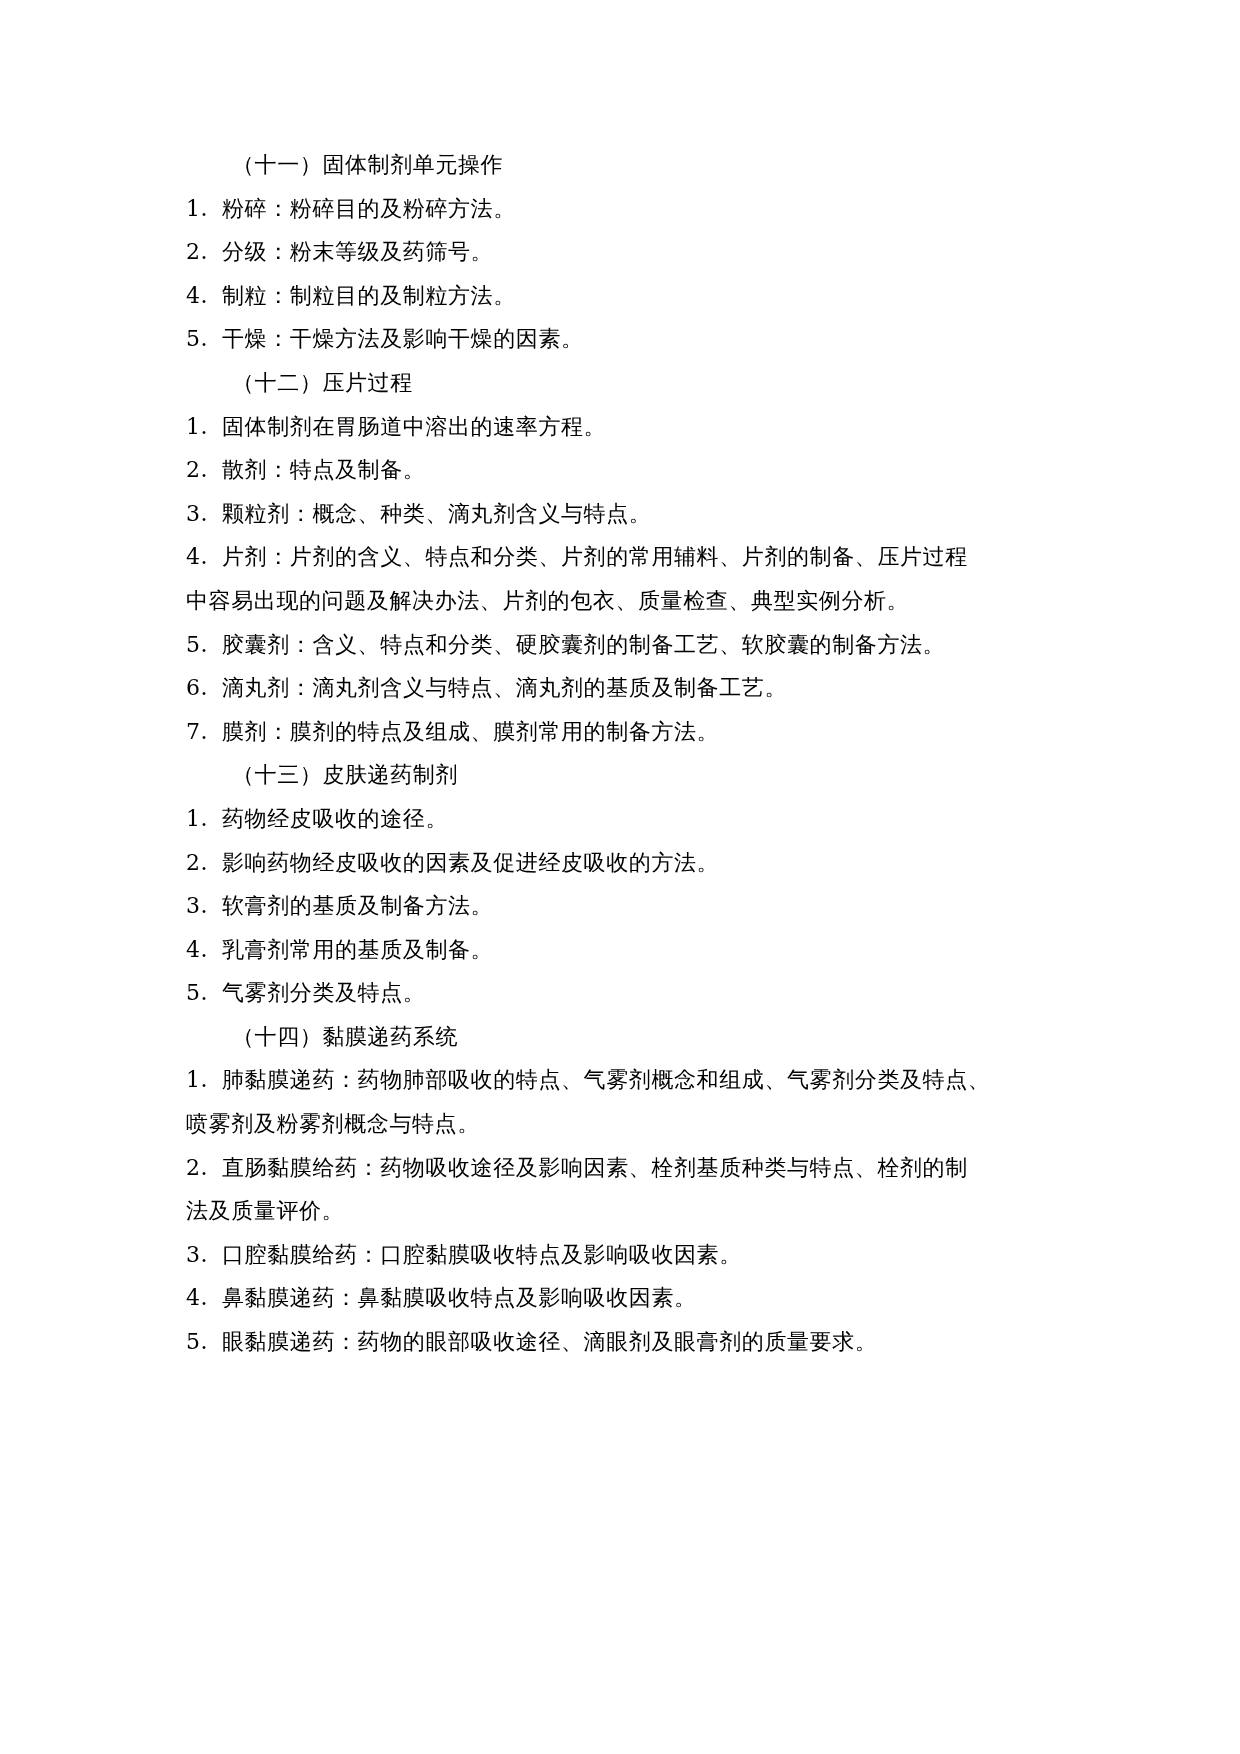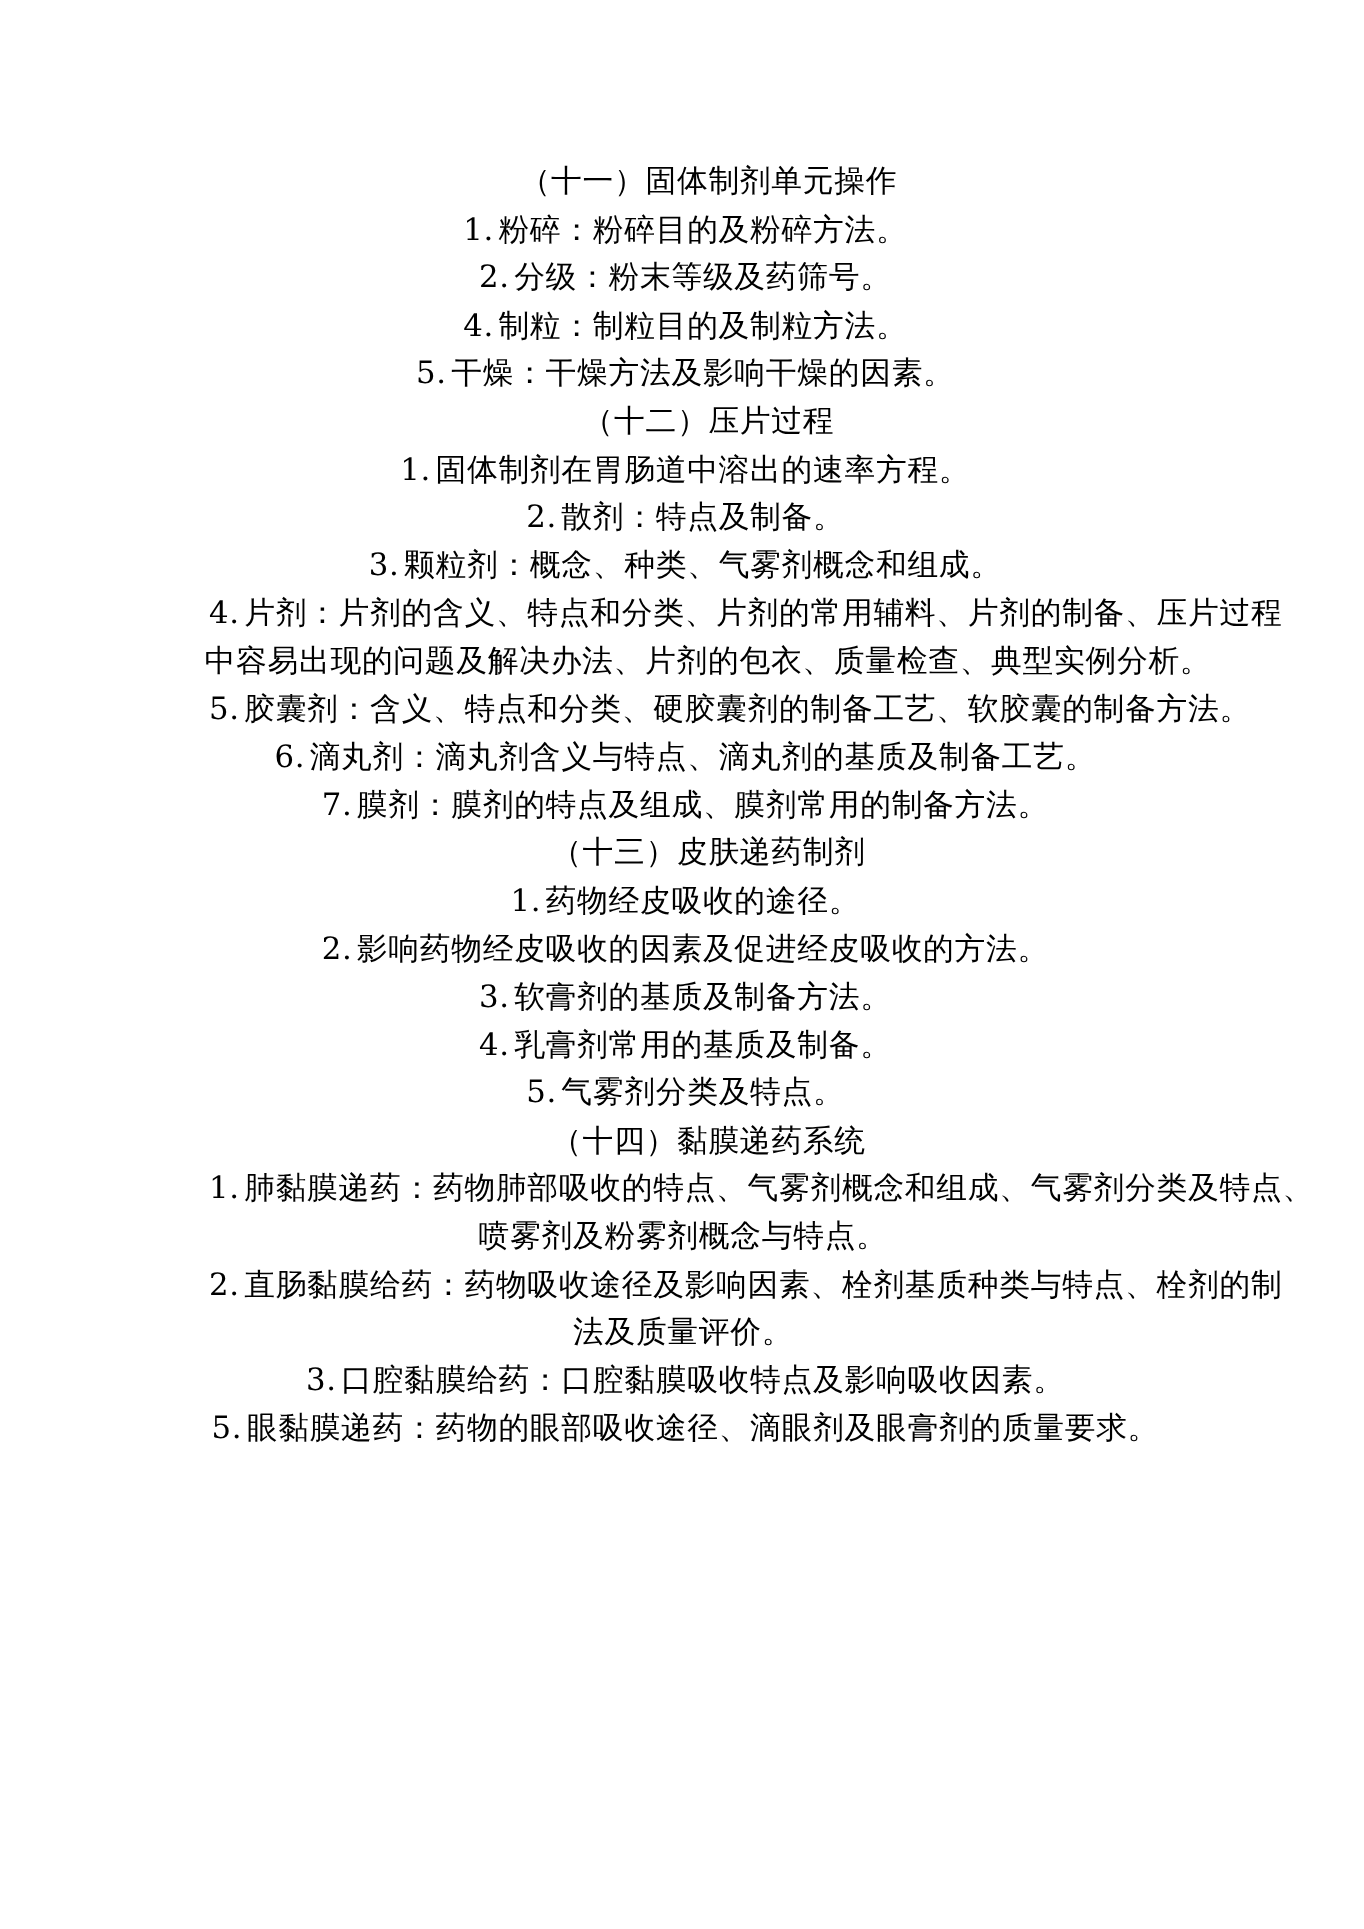--- a/index.html
+++ b/index.html
@@ -15,26 +15,25 @@
       font-family: "DejaVu Serif", "Liberation Serif", serif;
       color: #000000;
     }
     .page {
       position: absolute;
       left: 186px;
       top: 143px;
       width: 870px;
     }
     .line {
-      font-size: 28px;
+      font-size: 22px;
       line-height: 43.6px;
       height: 43.6px;
       white-space: nowrap;
       letter-spacing: 0.6px;
-      text-align: center;
     }
     .heading {
       padding-left: 46px;
     }
     .num {
       display: inline-block;
       width: 36px;
     }
   </style>
 </head>
@@ -47,21 +46,21 @@
     <div class="line"><span class="num">1.</span><span>粉碎：粉碎目的及粉碎方法。</span></div>
     <div class="line"><span class="num">2.</span><span>分级：粉末等级及药筛号。</span></div>
     <div class="line"><span class="num">4.</span><span>制粒：制粒目的及制粒方法。</span></div>
     <div class="line"><span class="num">5.</span><span>干燥：干燥方法及影响干燥的因素。</span></div>
   </div>
 
   <div class="section">
     <div class="line heading">（十二）压片过程</div>
     <div class="line"><span class="num">1.</span><span>固体制剂在胃肠道中溶出的速率方程。</span></div>
     <div class="line"><span class="num">2.</span><span>散剂：特点及制备。</span></div>
-    <div class="line"><span class="num">3.</span><span>颗粒剂：概念、种类、气雾剂概念和组成。</span></div>
+    <div class="line"><span class="num">3.</span><span>颗粒剂：概念、种类、滴丸剂含义与特点。</span></div>
     <div class="line"><span class="num">4.</span><span>片剂：片剂的含义、特点和分类、片剂的常用辅料、片剂的制备、压片过程</span></div>
     <div class="line">中容易出现的问题及解决办法、片剂的包衣、质量检查、典型实例分析。</div>
     <div class="line"><span class="num">5.</span><span>胶囊剂：含义、特点和分类、硬胶囊剂的制备工艺、软胶囊的制备方法。</span></div>
     <div class="line"><span class="num">6.</span><span>滴丸剂：滴丸剂含义与特点、滴丸剂的基质及制备工艺。</span></div>
     <div class="line"><span class="num">7.</span><span>膜剂：膜剂的特点及组成、膜剂常用的制备方法。</span></div>
   </div>
 
   <div class="section">
     <div class="line heading">（十三）皮肤递药制剂</div>
     <div class="line"><span class="num">1.</span><span>药物经皮吸收的途径。</span></div>
@@ -71,16 +70,17 @@
     <div class="line"><span class="num">5.</span><span>气雾剂分类及特点。</span></div>
   </div>
 
   <div class="section">
     <div class="line heading">（十四）黏膜递药系统</div>
     <div class="line"><span class="num">1.</span><span>肺黏膜递药：药物肺部吸收的特点、气雾剂概念和组成、气雾剂分类及特点、</span></div>
     <div class="line">喷雾剂及粉雾剂概念与特点。</div>
     <div class="line"><span class="num">2.</span><span>直肠黏膜给药：药物吸收途径及影响因素、栓剂基质种类与特点、栓剂的制</span></div>
     <div class="line">法及质量评价。</div>
     <div class="line"><span class="num">3.</span><span>口腔黏膜给药：口腔黏膜吸收特点及影响吸收因素。</span></div>
+    <div class="line"><span class="num">4.</span><span>鼻黏膜递药：鼻黏膜吸收特点及影响吸收因素。</span></div>
     <div class="line"><span class="num">5.</span><span>眼黏膜递药：药物的眼部吸收途径、滴眼剂及眼膏剂的质量要求。</span></div>
   </div>
 
 </div>
 
 </body></html>

